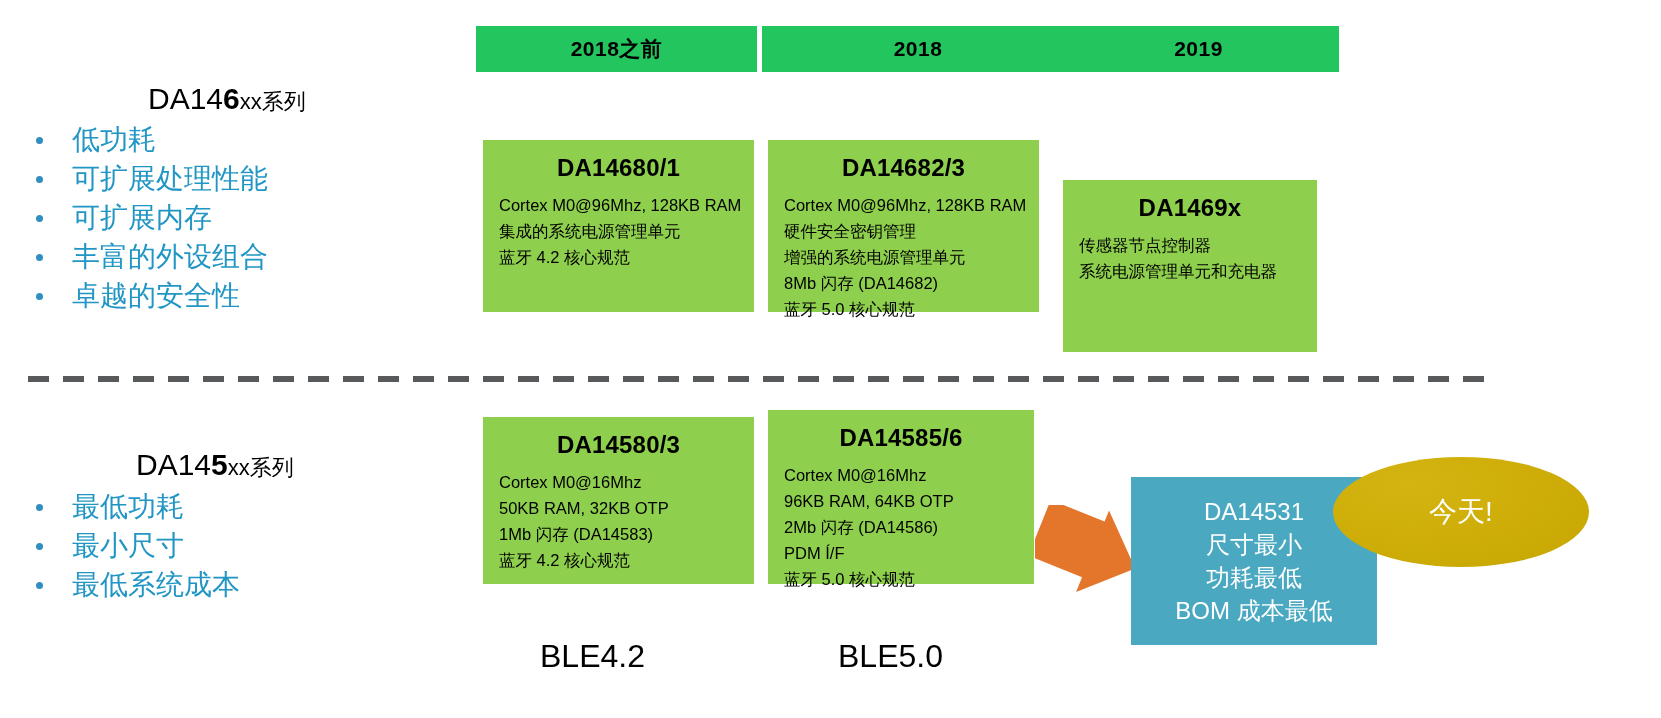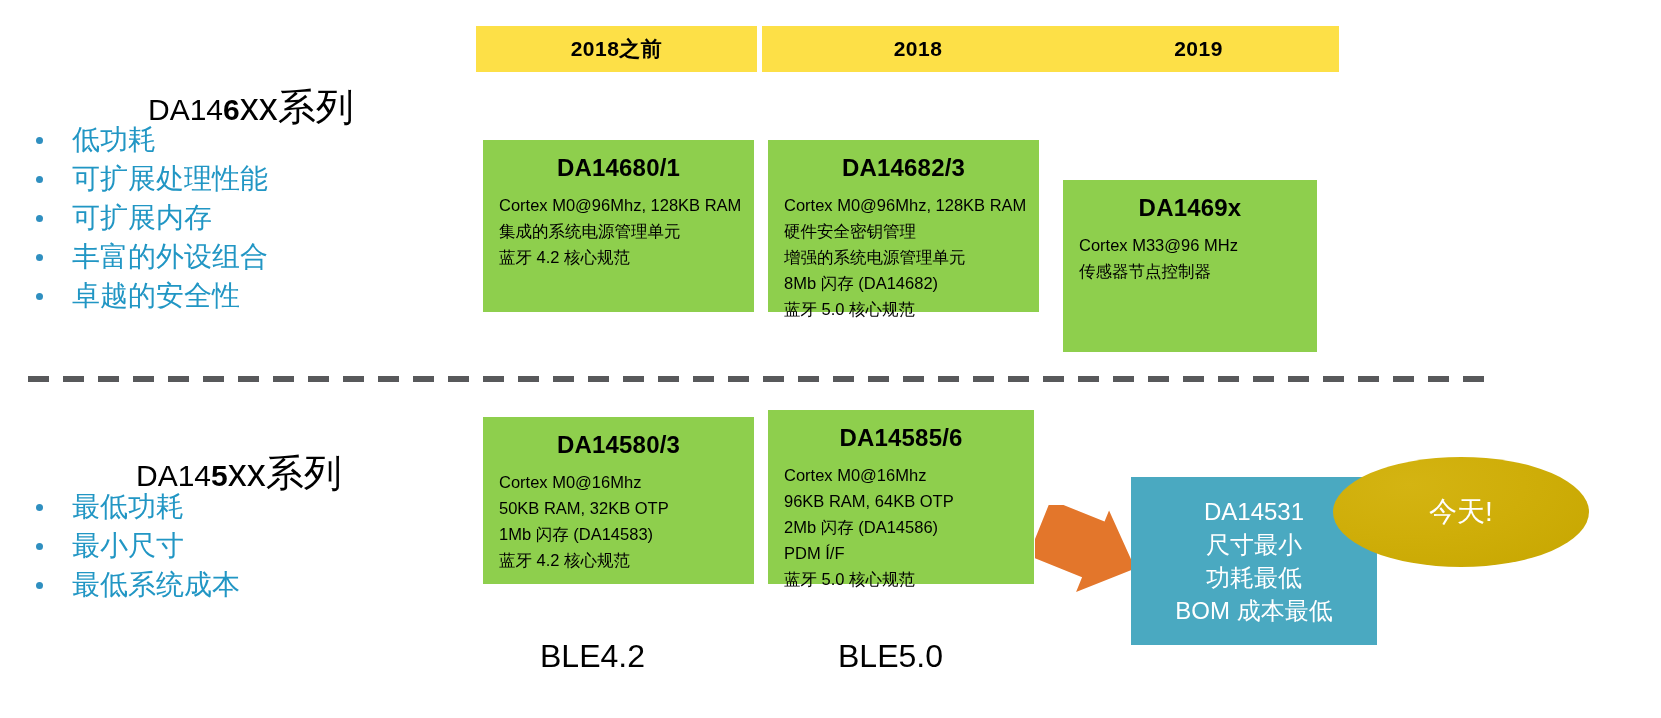--- a/index.html
+++ b/index.html
@@ -9,36 +9,36 @@
     background:#ffffff;
     font-family:"Liberation Sans","DejaVu Sans",sans-serif;
     overflow:hidden;
     position:relative;
   }
   .slide{position:relative;width:1661px;height:718px;}
 
   
   .hdr{
     position:absolute;top:26px;height:46px;
-    background:#fde047;
+    background:#22c55e;
     display:flex;align-items:center;justify-content:center;
     font-weight:bold;font-size:21px;color:#000;
     letter-spacing:.5px;
   }
   #hdr0{left:476px;width:281px;}
   #hdr1{left:762px;width:312px;}
   #hdr2{left:1058px;width:281px;}
 
   
   .group-label{
     position:absolute;
     font-size:30px;color:#000;white-space:nowrap;
   }
   .group-label b{font-weight:bold;}
-  .group-label .suffix{font-size:38px;}
+  .group-label .suffix{font-size:22px;}
   #grp6-title{left:148px;top:82px;}
   #grp5-title{left:136px;top:448px;}
 
   .bullets{position:absolute;list-style:none;margin:0;padding:0;}
   .bullets li{
     position:relative;
     color:#2196c4;
     font-size:28px;
     line-height:39px;
     padding-left:52px;
@@ -161,22 +161,22 @@
     <div class="card-title">DA14682/3</div>
     <div class="spec">Cortex M0@96Mhz, 128KB RAM</div>
     <div class="spec">硬件安全密钥管理</div>
     <div class="spec">增强的系统电源管理单元</div>
     <div class="spec">8Mb 闪存 (DA14682)</div>
     <div class="spec">蓝牙 5.0 核心规范</div>
   </div>
 
   <div class="card" id="card-469">
     <div class="card-title">DA1469x</div>
-    <div class="spec">Cortex M33@96 MHz</div>
     <div class="spec">传感器节点控制器</div>
+    <div class="spec">系统电源管理单元和充电器</div>
   </div>
 
   <div id="divider"></div>
 
   <div class="group-label" id="grp5-title">
     <span>DA14</span><b>5</b><span class="suffix">xx系列</span>
   </div>
   <ul class="bullets" id="grp5-bullets">
     <li>最低功耗</li>
     <li>最小尺寸</li>

